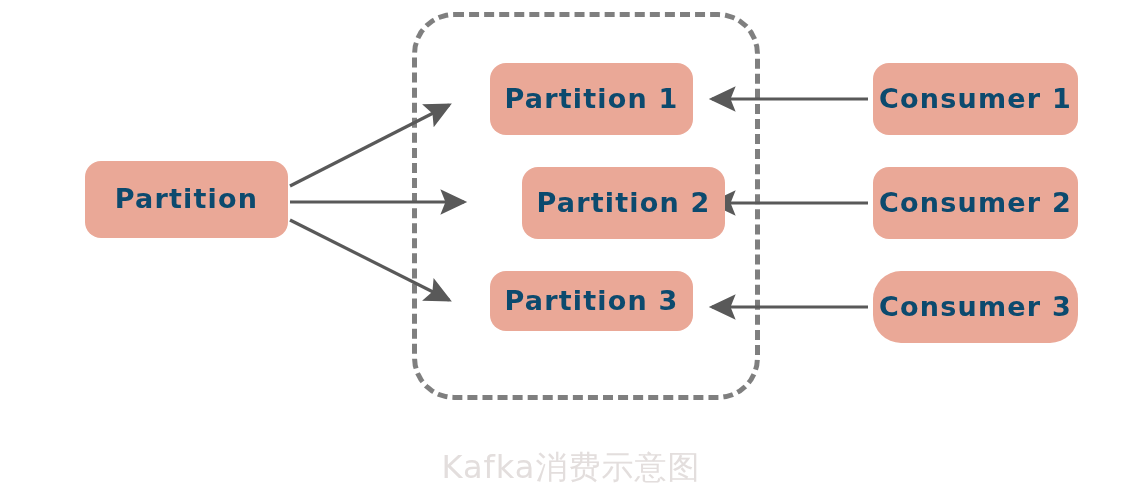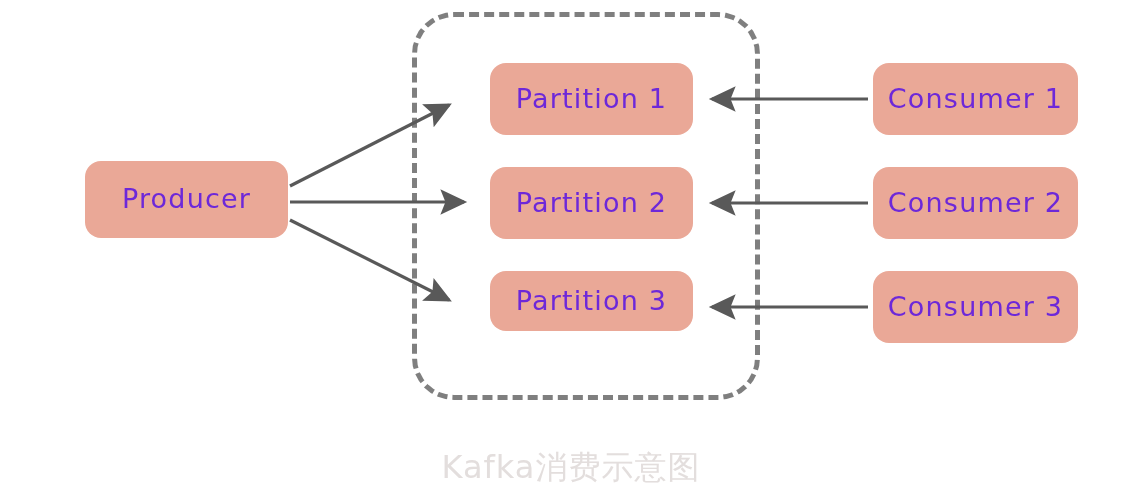--- a/index.html
+++ b/index.html
@@ -16,24 +16,24 @@
     height: 495px;
     background: #ffffff;
     overflow: hidden;
   }
   .node {
     position: absolute;
     border-radius: 16px;
     display: flex;
     align-items: center;
     justify-content: center;
-    color: #6d28d9;
+    color: #0c4a6e;
     font-family: "DejaVu Sans", sans-serif;
     font-size: 27px;
-    font-weight: 400;
+    font-weight: 700;
     letter-spacing: 1.2px;
     box-sizing: border-box;
     user-select: none;
   }
   .node-label {
     display: block;
     line-height: 1;
     padding-bottom: 2px;
   }
 
@@ -105,38 +105,38 @@
     <line x1="290" y1="186" x2="449" y2="105" stroke="#595959" stroke-width="3.2" marker-end="url(#arrow-right)"></line>
     <line x1="290" y1="202" x2="464" y2="202" stroke="#595959" stroke-width="3.2" marker-end="url(#arrow-right)"></line>
     <line x1="290" y1="220" x2="449" y2="300" stroke="#595959" stroke-width="3.2" marker-end="url(#arrow-right)"></line>
 
     <line x1="868" y1="99" x2="712" y2="99" stroke="#595959" stroke-width="3.2" marker-end="url(#arrow-left)"></line>
     <line x1="868" y1="203" x2="712" y2="203" stroke="#595959" stroke-width="3.2" marker-end="url(#arrow-left)"></line>
     <line x1="868" y1="307" x2="712" y2="307" stroke="#595959" stroke-width="3.2" marker-end="url(#arrow-left)"></line>
   </svg>
 
   <div class="node" id="producer" style="background:#eaa897;">
-    <span class="node-label">Producer</span>
+    <span class="node-label">Partition</span>
   </div>
 
   <div class="node" id="partition-1" style="background:#eaa897;">
     <span class="node-label">Partition 1</span>
   </div>
-  <div class="node" id="partition-2" style="background:#eaa897;">
+  <div class="node" id="partition-2" style="background:#eaa897;margin-left:32px;">
     <span class="node-label">Partition 2</span>
   </div>
   <div class="node" id="partition-3" style="background:#eaa897;">
     <span class="node-label">Partition 3</span>
   </div>
 
   <div class="node" id="consumer-1" style="background:#eaa897;">
     <span class="node-label">Consumer 1</span>
   </div>
   <div class="node" id="consumer-2" style="background:#eaa897;">
     <span class="node-label">Consumer 2</span>
   </div>
-  <div class="node" id="consumer-3" style="background:#eaa897;">
+  <div class="node" id="consumer-3" style="background:#eaa897;border-radius:28px;">
     <span class="node-label">Consumer 3</span>
   </div>
 
   <div id="caption">Kafka消费示意图</div>
 
 </div>
 
 </body></html>

